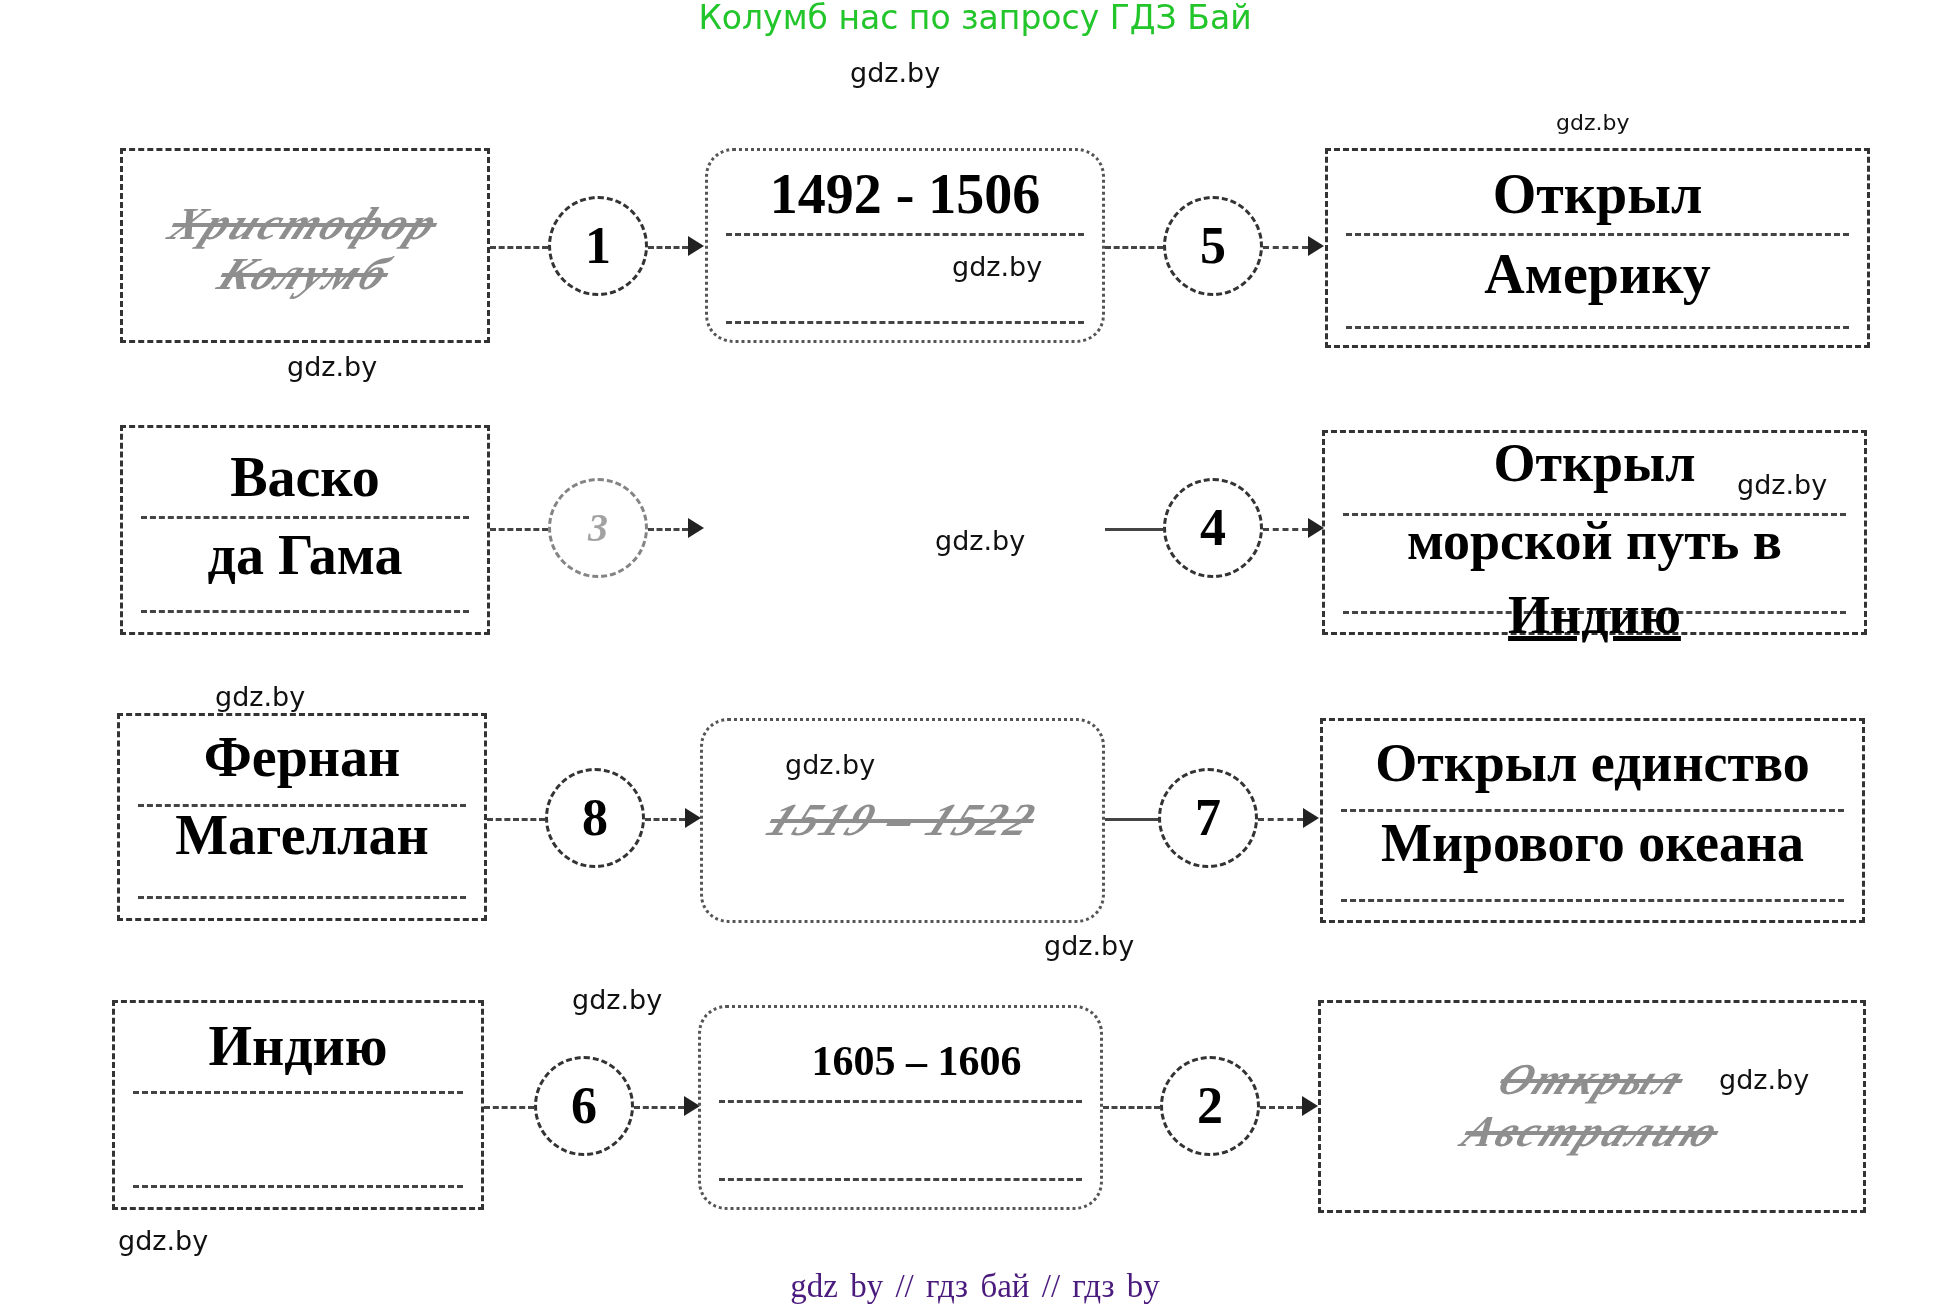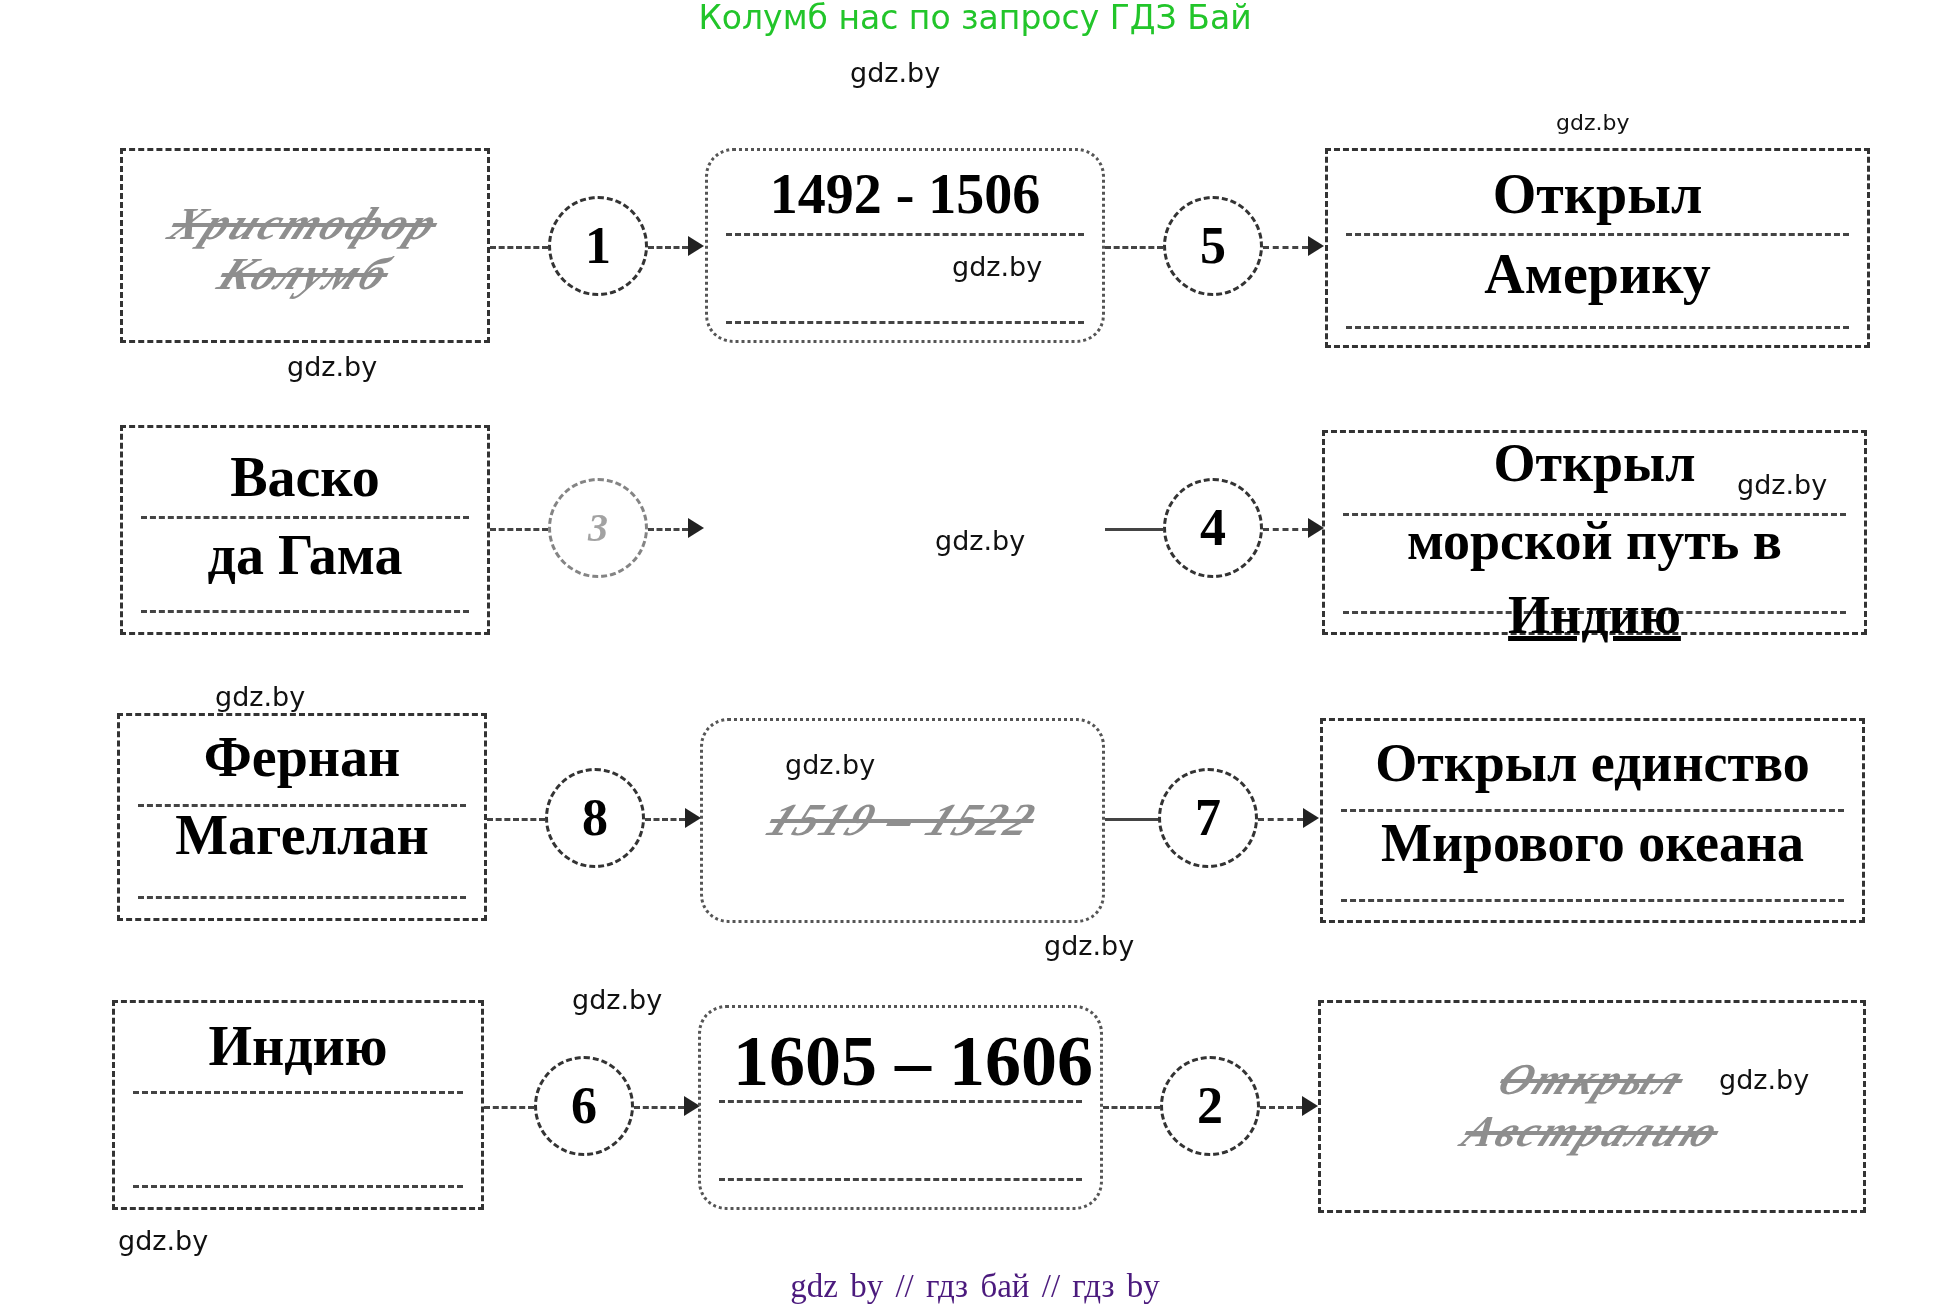--- a/index.html
+++ b/index.html
@@ -116,21 +116,21 @@
   <div class="box" style="left:112px;top:0;width:372px;height:210px;">
     <div class="txt" style="top:12px;font-size:56px;line-height:62px;">Индию</div>
     <div class="line" style="top:88px;"></div>
     <div class="line" style="top:182px;"></div>
   </div>
   <div class="conn" style="left:484px;top:106px;width:50px;"></div>
   <div class="circle" style="left:534px;top:56px;">6</div>
   <div class="conn" style="left:634px;top:106px;width:50px;"></div>
   <div class="arrow" style="left:684px;top:96px;"></div>
   <div class="box rounded" style="left:698px;top:5px;width:405px;height:205px;">
-    <div class="txt" style="top:22px;font-size:72px;line-height:62px;text-align:left;padding-left:32px;">1605 – 1606</div>
+    <div class="txt" style="top:22px;font-size:42px;line-height:62px;text-align:center;padding-left:32px;">1605 – 1606</div>
     <div class="line" style="top:92px;"></div>
     <div class="line" style="top:170px;"></div>
   </div>
   <div class="conn" style="left:1103px;top:106px;width:57px;"></div>
   <div class="circle" style="left:1160px;top:56px;">2</div>
   <div class="conn" style="left:1260px;top:106px;width:42px;"></div>
   <div class="arrow" style="left:1302px;top:96px;"></div>
   <div class="box" style="left:1318px;top:0;width:548px;height:213px;">
     <div class="scribble" style="top:52px;font-size:44px;line-height:50px;">Открыл</div>
     <div class="scribble" style="top:104px;font-size:44px;line-height:50px;">Австралию</div>

